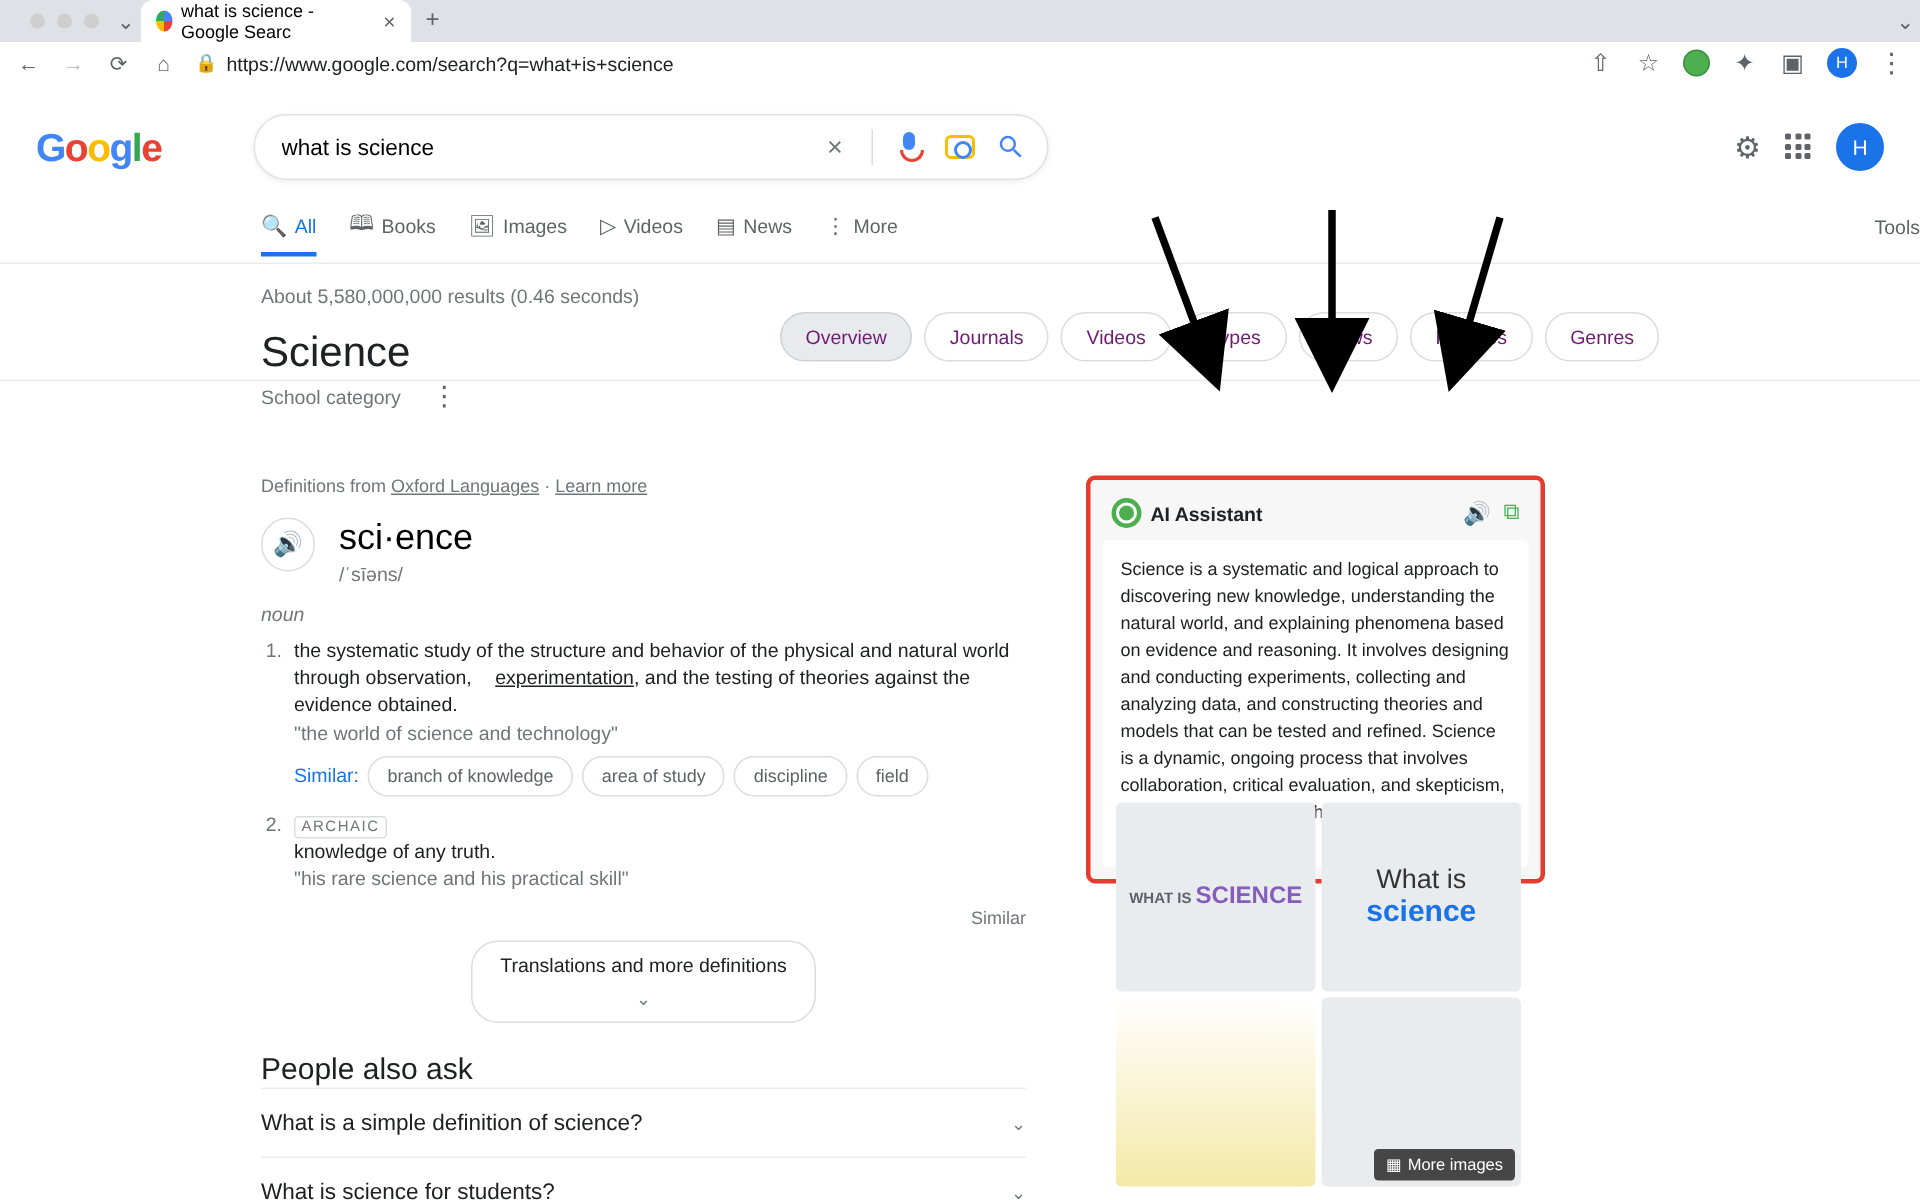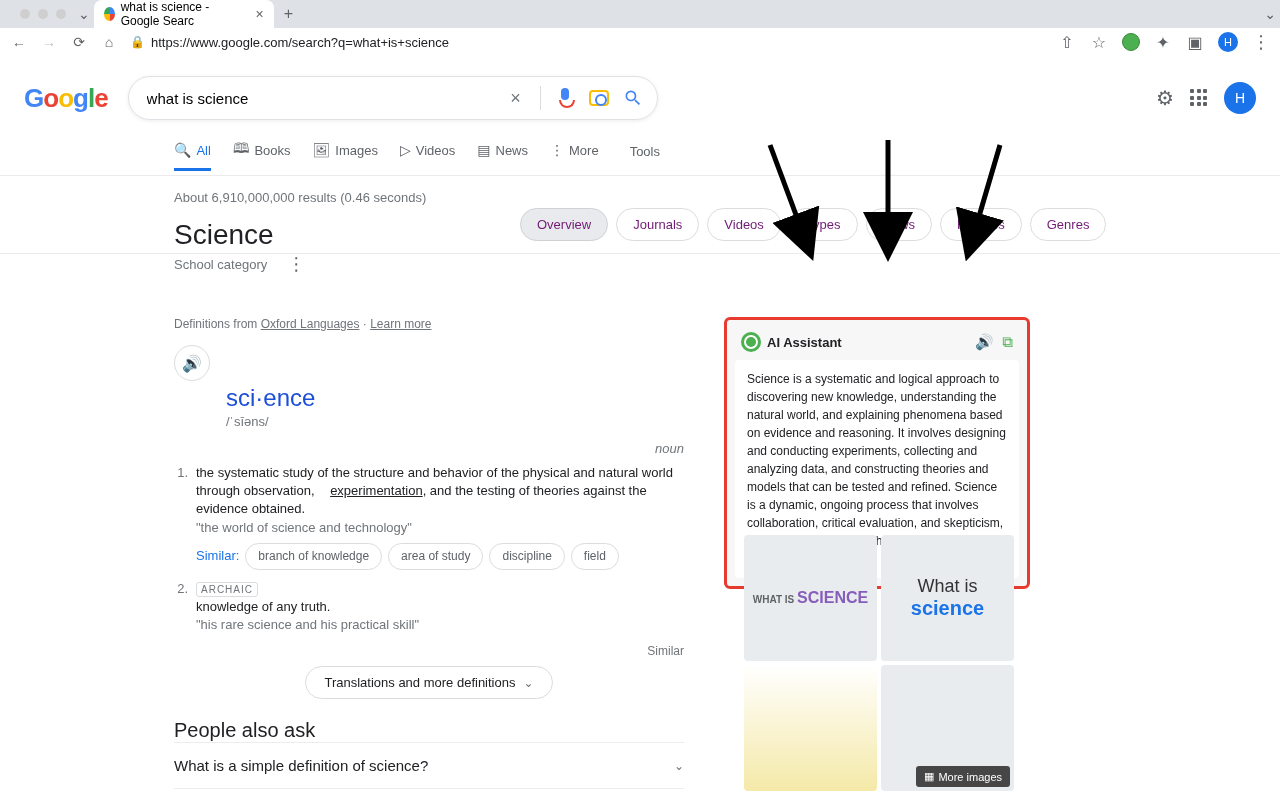--- a/index.html
+++ b/index.html
@@ -19,21 +19,21 @@
 .addr-field { display: flex; align-items: center; gap: 6px; font-size: 13px; color: #202124; }
 .lock { color: #5f6368; font-size: 12px; }
 .chrome-right { margin-left: auto; display:flex; gap: 14px; align-items:center;}
 .ext-btn { width:18px; height:18px; display:flex; align-items:center; justify-content:center; color:#5f6368; font-size:16px;}
 .ext-circle { width:18px; height:18px; border-radius:50%; background:#4caf50; border:1px solid #3a8b3a;}
 .chrome-avatar { width:20px; height:20px; border-radius:50%; background:#1a73e8; color:#fff; font-size:11px; display:flex; align-items:center; justify-content:center;}
 .chrome-menu { color:#5f6368; font-size:18px;}
 .chrome-chevron { color:#5f6368; font-size:14px; margin-right:4px;}
 
 
-.g-header { display: flex; align-items: center; padding: 20px 24px 0; gap: 20px; }
+.g-header { display: flex; align-items: center; padding: 20px 24px 0; gap: 61px; }
 .g-logo { font-size: 26px; font-weight: bold; letter-spacing: -1px; }
 .g-logo .b { color:#4285f4; } .g-logo .r { color:#ea4335; } .g-logo .y { color:#fbbc05; } .g-logo .g { color:#34a853; }
 .search-box { display: flex; align-items: center; border: 1px solid #dfe1e5; border-radius: 24px; height: 44px; width: 530px; padding: 0 8px 0 18px; box-shadow: 0 1px 4px rgba(0,0,0,.08); }
 .search-input { border: none; outline: none; flex: 1; font-size: 15px; }
 .search-icons { display: flex; gap: 14px; align-items: center; padding-right: 6px; }
 .sep { width:1px; height:24px; background:#dadce0; }
 .icon { width: 20px; height: 20px; display:flex; align-items:center; justify-content:center; }
 .clear-x { color:#70757a; font-size:18px; }
 .mic-icon { position:relative; width:16px; height:20px; }
 .mic-icon::before { content:""; position:absolute; top:0; left:4px; width:8px; height:12px; background:#4285f4; border-radius:4px; }
@@ -45,21 +45,21 @@
 .gear { color:#5f6368; font-size:20px; }
 .apps-grid { width:18px; height:18px; display:grid; grid-template-columns:repeat(3,1fr); gap:2px; }
 .apps-grid span { width:4px; height:4px; background:#5f6368; border-radius:1px; }
 .avatar { width:32px; height:32px; border-radius:50%; background:#1a73e8; color:#fff; display:flex; align-items:center; justify-content:center; font-size:14px; }
 
 
 .tabs-row { display:flex; align-items:center; padding: 18px 0 0 174px; gap: 22px; border-bottom: 1px solid #ebebeb; font-size:13px; color:#5f6368; }
 .tab-item { display:flex; align-items:center; gap:5px; padding-bottom:10px; border-bottom:3px solid transparent; cursor:pointer; }
 .tab-item.active { color:#1a73e8; border-bottom-color:#1a73e8; }
 .tab-icon { font-size:14px; }
-.tools { margin-left:auto; margin-right:620px; padding-bottom:10px; }
+.tools { margin-left:auto; padding-bottom:10px; }
 
 
 .stats { padding: 14px 0 0 174px; font-size:13px; color:#70757a; }
 
 
 .kp { padding: 14px 0 0 174px; }
 .kp-title { font-size:28px; color:#202124; }
 .kp-sub { font-size:13px; color:#70757a; display:flex; align-items:center; gap:20px; margin-top:2px;}
 .kp-more { color:#5f6368; font-size:18px; }
 
@@ -69,34 +69,34 @@
 .pill.selected { background:#e8eaed; border-color:#cfd1d4; }
 
 
 .content { display:flex; padding: 40px 0 0 174px; gap: 60px; }
 .left-col { width: 510px; }
 .dict-hd { font-size:22px; color:#202124; }
 .dict-src { font-size:12px; color:#70757a; margin-top:2px; }
 .dict-src a { color:#70757a; text-decoration:underline; }
 .dict-entry { display:flex; gap:16px; margin-top:14px; }
 .speak-btn { width:36px; height:36px; border-radius:50%; border:1px solid #dadce0; display:flex; align-items:center; justify-content:center; color:#1a73e8; font-size:16px; }
-.word { font-size:24px; color:#1d4ed8;margin-top:39px; }
+.word { font-size:24px; color:#000000; }
 .phon { font-size:13px; color:#70757a; margin-top:2px; }
-.pos { font-style:italic; font-size:13px; color:#70757a; margin-top:12px;text-align:right; }
+.pos { font-style:italic; font-size:13px; color:#70757a; margin-top:12px; }
 .defs { margin-top:8px; }
 .def-item { display:flex; gap:8px; font-size:13px; color:#202124; margin-bottom:10px; line-height:1.4; }
 .def-num { color:#70757a; min-width:14px; text-align:right; }
 .def-ex { color:#70757a; }
 .def-link { text-decoration:underline;margin-left:12px; }
 .archaic { font-size:10px; border:1px solid #dadce0; border-radius:3px; padding:1px 4px; color:#70757a; letter-spacing:1px; }
 .similar { display:flex; align-items:center; gap:6px; margin-top:6px; flex-wrap:wrap; }
 .similar-lbl { font-size:13px; color:#1a73e8; }
 .chip { border:1px solid #dadce0; border-radius:16px; padding:4px 12px; font-size:12px; color:#5f6368; }
 .feedback { text-align:right; font-size:12px; color:#70757a; margin-top:6px; }
-.expand-btn { margin:8px auto 0; display:flex; align-items:center; gap:8px; border:1px solid #dadce0; border-radius:18px; padding:8px 18px; font-size:13px; color:#202124; width:fit-content; }
+.expand-btn { margin:8px auto 0; display:flex; align-items:center; gap:8px; border:1px solid #dadce0; border-radius:18px; padding:8px 18px; font-size:13px; color:#202124; width:fit-content;flex-direction:column; }
 
 .paa-hd { font-size:20px; margin-top:20px; color:#202124; }
 .paa-item { display:flex; justify-content:space-between; align-items:center; padding:14px 0; border-top:1px solid #ecedef; font-size:15px; color:#202124; }
 .paa-item:first-of-type { margin-top:10px; }
 .chev { color:#70757a; font-size:12px; }
 
 
 .right-col { width:288px; position:relative; }
 .ai-card { border:3px solid #e63b2e; border-radius:6px; background:#f7f7f7; padding:8px; width:306px; position:absolute; top:2px; left:-20px; }
 .ai-header { display:flex; align-items:center; gap:6px; padding:4px 6px 8px; }
@@ -227,21 +227,21 @@
       <span class="tab-icon">▤</span>
       <span>News</span>
     </div>
   <div class="tab-item">
       <span class="tab-icon">⋮</span>
       <span>More</span>
     </div>
   <div class="tools"><span>Tools</span></div>
 </div>
 
-<div class="stats">About 6,910,000,000 results (0.46 seconds)</div>
+<div class="stats">About 5,580,000,000 results (0.46 seconds)</div>
 
 <div class="kp">
   <div class="kp-title">Science</div>
   <div class="kp-sub">
     <span>School category</span>
     <span class="kp-more">⋮</span>
   </div>
 </div>
 
 <div class="pills">

